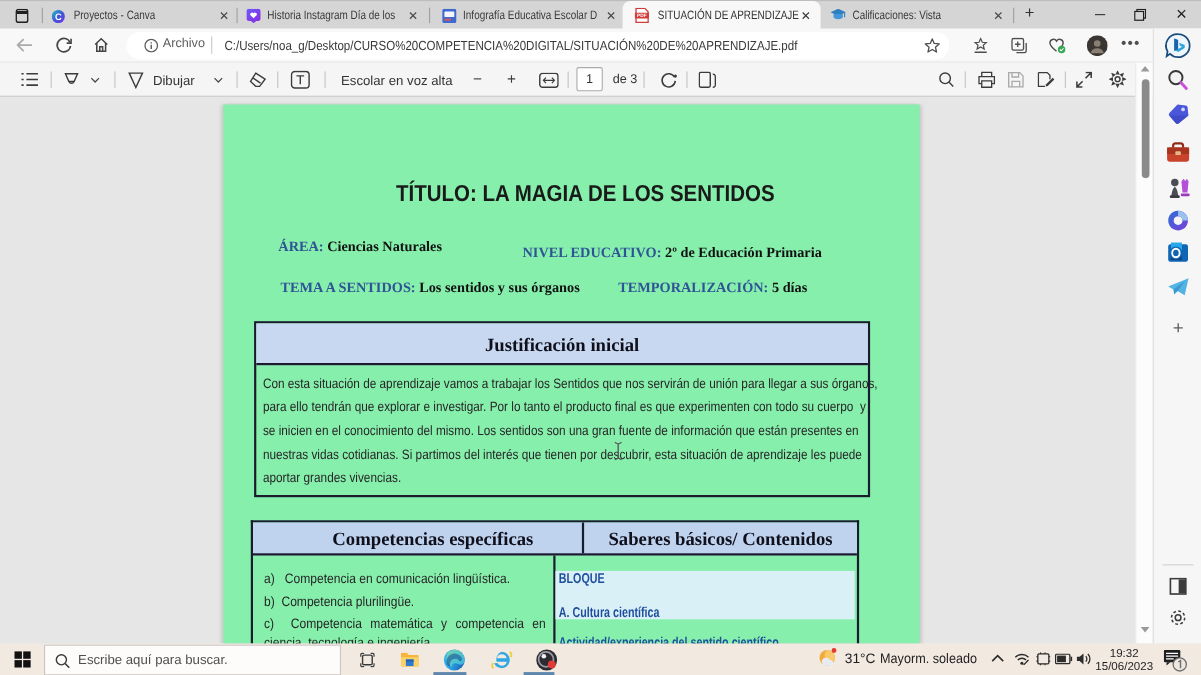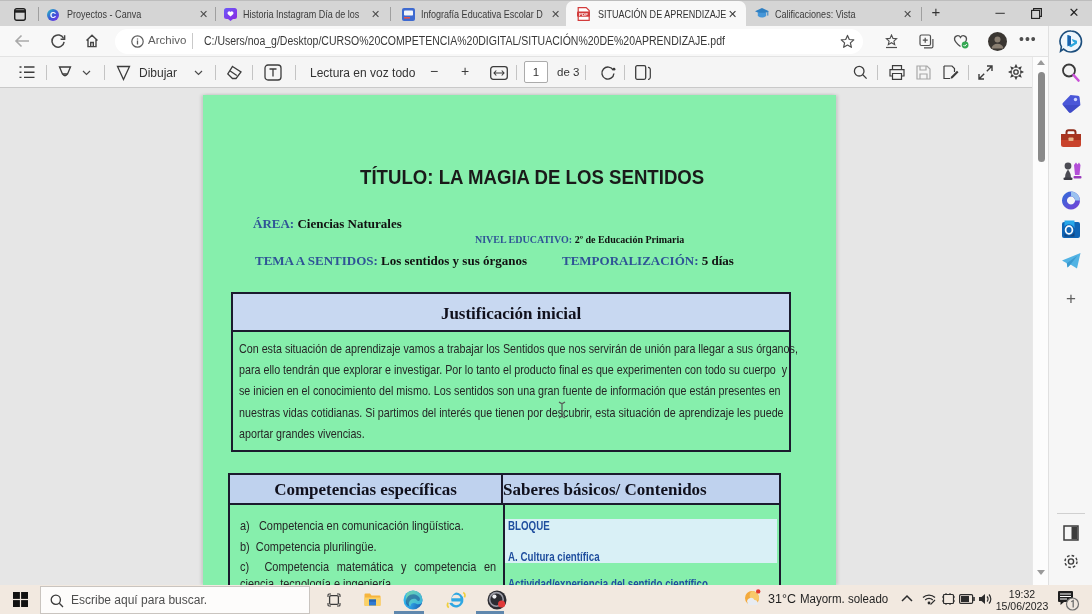--- a/index.html
+++ b/index.html
@@ -44,44 +44,44 @@
 </style>
 </head>
 <body>
 <div id="stage">
 
   <div id="page">
 
     <div class="ln" style="left:157px; top:74px; font-weight:bold; font-size:21px; color:#1a1a1a; transform:scaleX(0.887);">TÍTULO: LA MAGIA DE LOS SENTIDOS</div>
 
     <div class="ln serif" style="left:50px; top:121px; font-size:13px; font-weight:bold;"><span class="blue">ÁREA:</span> <span style="color:#111;">Ciencias Naturales</span></div>
-    <div class="ln serif" style="left:272px; top:137px; font-size:10px; font-weight:bold;"><span class="blue">NIVEL EDUCATIVO:</span> <span style="color:#111;">2º de Educación Primaria</span></div>
+    <div class="ln serif" style="left:272px; top:127px; font-size:13px; font-weight:bold;"><span class="blue">NIVEL EDUCATIVO:</span> <span style="color:#111;">2º de Educación Primaria</span></div>
 
     <div class="ln serif" style="left:52px; top:158px; font-size:13px; font-weight:bold;"><span class="blue">TEMA A SENTIDOS:</span> <span style="color:#111;">Los sentidos y sus órganos</span></div>
     <div class="ln serif" style="left:359px; top:158px; font-size:13px; font-weight:bold;"><span class="blue">TEMPORALIZACIÓN:</span> <span style="color:#111;">5 días</span></div>
 
     <div class="abs" style="left:28px; top:197px; width:560px; height:160px; border:2px solid #1b1b2e;">
       <div style="height:38px; background:#c8d8f1; border-bottom:2px solid #1b1b2e; text-align:center;">
         <span class="serif" style="font-size:17px; font-weight:bold; color:#10101c; line-height:40px;">Justificación inicial</span>
       </div>
     </div>
     <div class="ln jl" style="top:246.5px;">Con esta situación de aprendizaje vamos a trabajar los Sentidos que nos servirán de unión para llegar a sus órganos,</div>
     <div class="ln jl" style="top:267.9px;">para ello tendrán que explorar e investigar. Por lo tanto el producto final es que experimenten con todo su cuerpo&nbsp; y</div>
     <div class="ln jl" style="top:289.3px;">se inicien en el conocimiento del mismo. Los sentidos son una gran fuente de información que están presentes en</div>
     <div class="ln jl" style="top:310.7px;">nuestras vidas cotidianas. Si partimos del interés que tienen por descubrir, esta situación de aprendizaje les puede</div>
     <div class="ln jl" style="top:332.1px;">aportar grandes vivencias.</div>
 
     <svg class="abs" style="left:354px; top:306px;" width="10" height="18" viewBox="0 0 10 18">
         <path d="M2 1 Q4 2.5 5 2.5 Q6 2.5 8 1 M5 2.5 L5 15.5 M2 17 Q4 15.5 5 15.5 Q6 15.5 8 17" stroke="#555" stroke-width="1.2" fill="none"></path>
       </svg>
 
     <div class="abs" style="left:25px; top:378px; width:553px; height:112px; border:2px solid #1b1b2e; border-bottom:none;">
-      <div style="display:flex; height:30px; background:#bfd2ee; border-bottom:2.5px solid #1b1b2e;">
+      <div style="display:flex; height:30px; background:#bfd2ee; border-bottom:2.5px solid #1b1b2e;padding-left:28px;">
         <div class="serif" style="width:273px; border-right:2px solid #1b1b2e; text-align:center; font-size:17px; font-weight:bold; color:#10101c; line-height:29px;">Competencias específicas</div>
-        <div class="serif" style="flex:1; text-align:left; font-size:17px; font-weight:bold; color:#10101c; line-height:29px;">Saberes básicos/ Contenidos</div>
+        <div class="serif" style="flex:1; text-align:center; font-size:17px; font-weight:bold; color:#10101c; line-height:29px;">Saberes básicos/ Contenidos</div>
       </div>
       <div class="abs" style="left:273px; top:30px; width:2px; height:80px; background:#1b1b2e;"></div>
     </div>
     <div class="ln pl" style="left:37px; top:424px;">a)&nbsp;&nbsp;&nbsp;Competencia en comunicación lingüística.</div>
     <div class="ln pl" style="left:37px; top:444.5px;">b)&nbsp;&nbsp;Competencia plurilingüe.</div>
     <div class="ln pl" style="left:37px; top:465px; width:287px; word-spacing:5.2px;">c)&nbsp;&nbsp;Competencia matemática y competencia en</div>
     <div class="ln pl" style="left:37px; top:481.5px;">ciencia, tecnología e ingeniería.</div>
 
     <div class="abs" style="left:301.5px; top:423.5px; width:272px; height:44px; background:#d9f0f6;"></div>
     <div class="ln bq" style="left:304.5px; top:423px;">BLOQUE</div>
@@ -230,21 +230,21 @@
     <div class="tdiv" style="left:215px;"></div>
     <svg class="abs" style="left:226px; top:8px;" width="17" height="15" viewBox="0 0 17 15">
         <path d="M6.5 1.5 L15 7 L10 13.5 H6.5 L1.8 9 Z M4.2 6 L10.8 10.5" fill="none" stroke="#3c3c3c" stroke-width="1.3"></path>
       </svg>
     <div class="tdiv" style="left:252px;"></div>
     <svg class="abs" style="left:264px; top:7px;" width="18" height="17" viewBox="0 0 18 17">
         <rect x="1" y="1" width="16" height="15" rx="3" fill="none" stroke="#3c3c3c" stroke-width="1.3"></rect>
         <path d="M5.5 5 H12.5 M9 5 V12.5" stroke="#3c3c3c" stroke-width="1.3"></path>
       </svg>
     <div class="tdiv" style="left:295px;"></div>
-    <div class="abs" style="left:310px; top:9px; font-size:12px; color:#333;">Lectura en voz todo</div>
+    <div class="abs" style="left:310px; top:9px; font-size:12px; color:#333;">Escolar en voz alta</div>
     <div class="abs" style="left:430px; top:6px; font-size:14px; color:#3c3c3c;">−</div>
     <div class="abs" style="left:461px; top:6px; font-size:14px; color:#3c3c3c;">+</div>
     <svg class="abs" style="left:490px; top:9px;" width="18" height="14" viewBox="0 0 18 14">
         <rect x="0.7" y="0.7" width="16.6" height="12.6" rx="2.5" fill="none" stroke="#3c3c3c" stroke-width="1.3"></rect>
         <path d="M4 7 H14 M6.3 4.5 L4 7 L6.3 9.5 M11.7 4.5 L14 7 L11.7 9.5" fill="none" stroke="#3c3c3c" stroke-width="1.1"></path>
       </svg>
     <div class="tdiv" style="left:516px;"></div>
     <div class="abs" style="left:524px; top:4px; width:24px; height:22px; background:#fff; border:1px solid #ababab; border-radius:2px; text-align:center; font-size:11.5px; color:#333; line-height:21px;">1</div>
     <div class="abs" style="left:557px; top:9px; font-size:11.5px; color:#333;text-align:center;">de 3</div>
     <div class="tdiv" style="left:585px;"></div>

